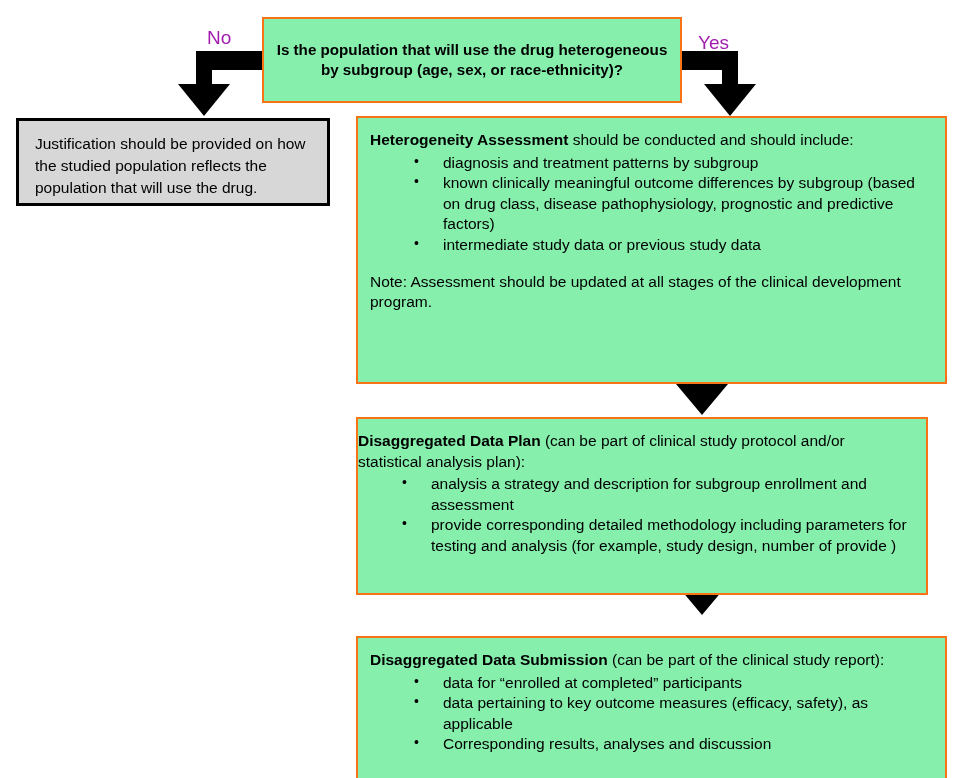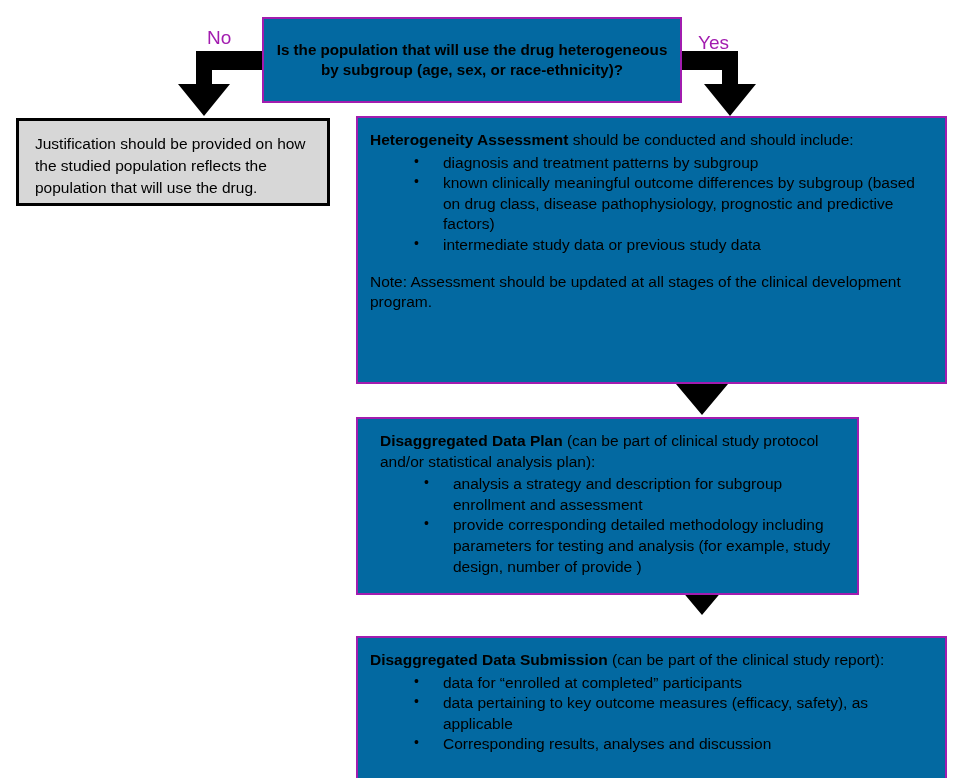--- a/index.html
+++ b/index.html
@@ -21,22 +21,22 @@
 
   
   .box {
     position: absolute;
     box-sizing: border-box;
     font-size: 15.5px;
     line-height: 1.30;
     color: #000000;
   }
   .box-blue {
-    background: #0369a1;
-    border: 2px solid #a21caf;
+    background: #86efac;
+    border: 2px solid #f97316;
   }
   .box-gray {
     background: #d7d7d7;
     border: 3px solid #000000;
   }
 
   
   #decision-box {
     left: 262px;
     top: 17px;
@@ -79,23 +79,23 @@
   #heterogeneity-box {
     left: 356px;
     top: 116px;
     width: 591px;
     height: 268px;
     padding: 12px 14px 8px 12px;
   }
   #plan-box {
     left: 356px;
     top: 417px;
-    width: 503px;
+    width: 572px;
     height: 178px;
-    padding: 12px 14px 8px 22px;
+    padding: 12px 14px 8px 0;
   }
   #submission-box {
     left: 356px;
     top: 636px;
     width: 591px;
     height: 155px;
     padding: 12px 14px 8px 12px;
   }
 
   .lead {

